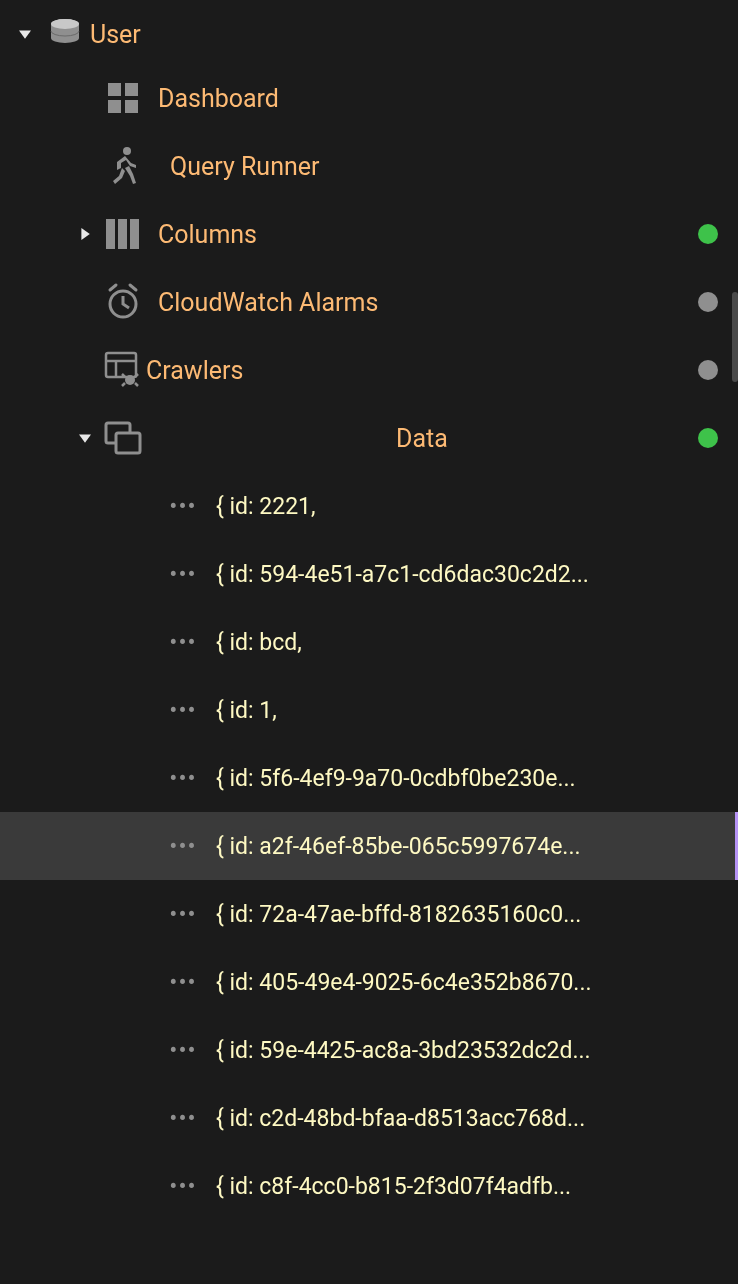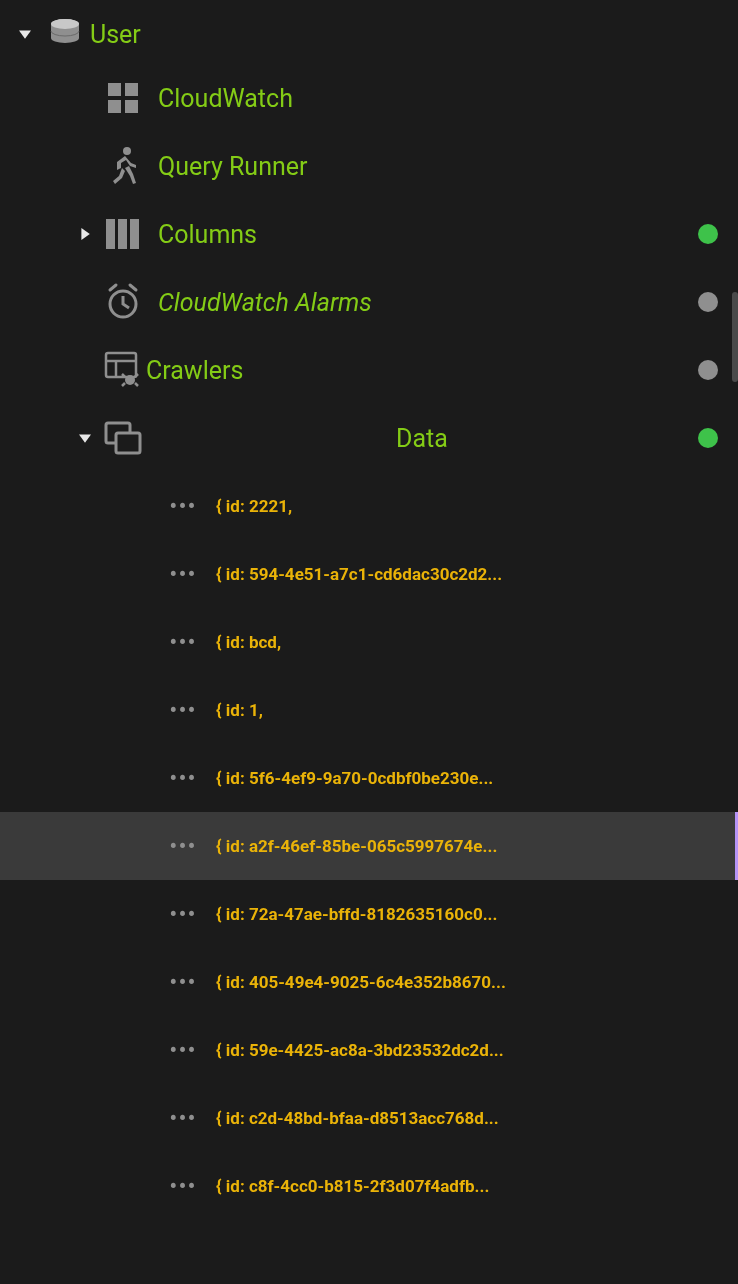--- a/index.html
+++ b/index.html
@@ -33,21 +33,21 @@
       display: flex;
       align-items: center;
       justify-content: center;
       flex: 0 0 auto;
     }
     .row .label {
       flex: 1 1 auto;
       white-space: nowrap;
       overflow: hidden;
       text-overflow: ellipsis;
-      color: #84cc16;
+      color: #fdba74;
       font-size: 25px;
       font-weight: 400;
     }
     .row .status {
       width: 20px; height: 20px;
       border-radius: 50%;
       flex: 0 0 auto;
       margin-left: 12px;
     }
     .status.gray  { background: #8f8f8f; }
@@ -88,23 +88,23 @@
       flex: 1 1 auto;
       display: flex;
       align-items: center;
       height: 100%;
       padding-left: 10px;
     }
     .data-row .dlabel {
       white-space: nowrap;
       overflow: hidden;
       text-overflow: ellipsis;
-      color: #eab308;
-      font-size: 17px;
-      font-weight: 700;
+      color: #fef9c3;
+      font-size: 23px;
+      font-weight: 400;
     }
 
     
     .scroll-hint {
       position: absolute;
       right: 0;
       top: 292px;
       width: 6px;
       height: 90px;
       background: #4a4a4a;
@@ -140,34 +140,34 @@
   <div class="row">
     <div class="spacer" style="width:100px;"></div>
     <div class="icon">
       <svg width="34" height="34" viewBox="0 0 34 34" fill="#8f8f8f">
         <rect x="2" y="2" width="13" height="13"></rect>
         <rect x="19" y="2" width="13" height="13"></rect>
         <rect x="2" y="19" width="13" height="13"></rect>
         <rect x="19" y="19" width="13" height="13"></rect>
       </svg>
     </div>
-    <div class="label" style="margin-left:12px;">CloudWatch</div>
+    <div class="label" style="margin-left:12px;">Dashboard</div>
   </div>
 
   <div class="row">
     <div class="spacer" style="width:100px;"></div>
     <div class="icon">
       <svg width="36" height="40" viewBox="0 0 36 40" fill="#8f8f8f">
         <circle cx="22" cy="5" r="4"></circle>
         <path d="M20 10 l-8 6 v8 l4 -2 v-5 l5 -3 l4 6 l6 2 v-3 l-5 -2 z"></path>
         <path d="M17 22 l-3 8 l-6 5 l2 3 l7 -6 l3 -7 z"></path>
         <path d="M20 22 l5 8 l3 8 l3 -1 l-3 -9 l-4 -8 z"></path>
       </svg>
     </div>
-    <div class="label" style="margin-left:12px;">Query Runner</div>
+    <div class="label" style="margin-left:24px;">Query Runner</div>
   </div>
 
 
   <div class="row">
     <div class="spacer" style="width:70px;"></div>
     <div class="chev">
       <svg viewBox="0 0 10 10">
           <polygon points="2,0 9,5 2,10"></polygon>
         </svg>
     </div>
@@ -185,21 +185,21 @@
   <div class="row">
     <div class="spacer" style="width:100px;"></div>
     <div class="icon">
       <svg width="40" height="40" viewBox="0 0 40 40" fill="none" stroke="#8f8f8f" stroke-width="3">
         <circle cx="20" cy="22" r="13"></circle>
         <path d="M20 14 v8 l6 4"></path>
         <path d="M7 8 l6 -5" stroke-linecap="round"></path>
         <path d="M33 8 l-6 -5" stroke-linecap="round"></path>
       </svg>
     </div>
-    <div class="label" style="margin-left:12px;font-style:italic;">CloudWatch Alarms</div>
+    <div class="label" style="margin-left:12px;">CloudWatch Alarms</div>
     <div class="status gray"></div>
   </div>
 
   <div class="row">
     <div class="spacer" style="width:100px;"></div>
     <div class="icon">
       <svg width="40" height="40" viewBox="0 0 40 40" fill="none" stroke="#8f8f8f" stroke-width="2.5">
         <rect x="3" y="3" width="30" height="24" rx="2"></rect>
         <path d="M3 11 h30"></path>
         <path d="M13 11 v16"></path>

